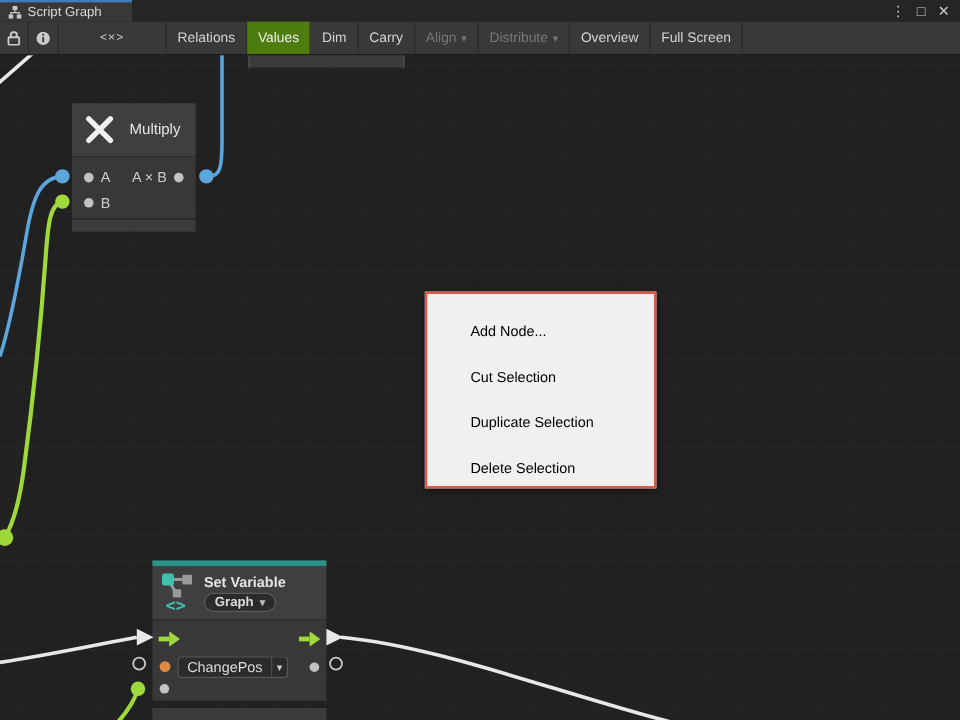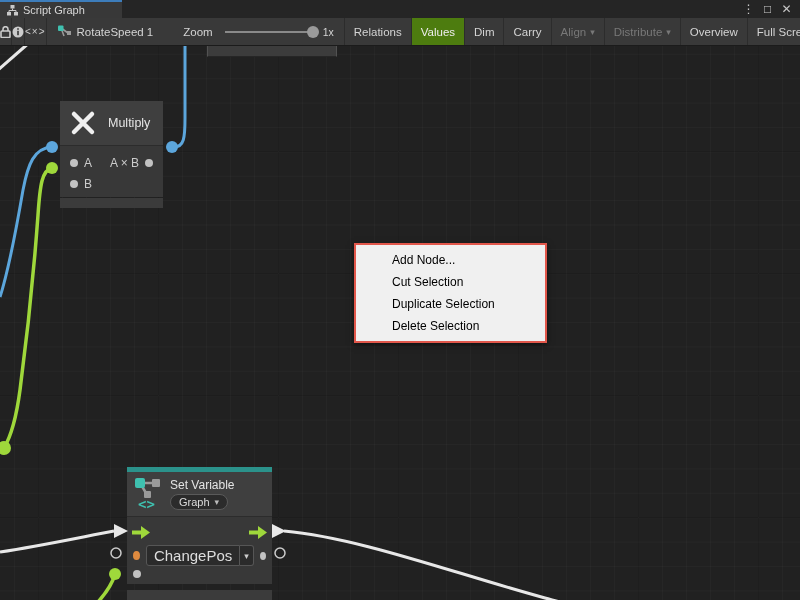--- a/index.html
+++ b/index.html
@@ -15,21 +15,21 @@
       linear-gradient(to right, #191919 1px, transparent 1px),
       linear-gradient(to bottom, #191919 1px, transparent 1px);
     background-size: 24px 100%, 100% 24.4px, 120px 100%, 100% 122px;
     background-position: 14px 0, 0 5px, 38px 0, 0 29px;
     z-index:0; }
   #wires { position:absolute; inset:0; z-index:3; pointer-events:none; }
 
   
   #tabbar { position:absolute; left:0; top:0; width:800px; height:18px;
     background:#252525; z-index:10; display:flex; align-items:stretch; }
-  #tab-active { display:flex; align-items:center; gap:5px; width:122px;
+  #tab-active { display:flex; align-items:center; gap:5px; width:110px;
     background:#383838; border-top:2px solid #3d7dbb; padding-left:7px;
     color:#d8d8d8; font-size:11px; }
   #win-controls { margin-left:auto; display:flex; align-items:center; gap:4px;
     padding-right:6px; color:#c8c8c8; font-size:12px; }
   #win-controls .wbtn { width:15px; text-align:center; line-height:16px; cursor:default; }
 
   #toolbar { position:absolute; left:0; top:18px; width:800px; height:28px;
     background:#393939; border-bottom:1px solid #1b1b1b; z-index:10;
     display:flex; align-items:stretch; color:#d4d4d4; font-size:11.5px;
     white-space:nowrap; }
@@ -51,56 +51,56 @@
   .node-header { background:#3f3f3f; display:flex; align-items:center; }
   .node-body { background:#383838; border-top:1px solid #2c2c2c; position:relative; }
   .node-footer { background:#3b3b3b; margin-top:1px; }
   .port-dot { width:8px; height:8px; border-radius:50%; background:#c2c2c2; }
   .port-label { color:#cccccc; font-size:12px; }
 
   #node-top-clip { position:absolute; left:207px; top:44px; width:130px; height:13px;
     background:#3c3c3c; border:1px solid #525252; border-bottom-color:#262626; z-index:2; }
 
   #node-multiply { left:60px; top:86px; width:103px; }
-  #node-multiply .node-header { height:44px; padding-left:9px; gap:11px;margin-top:15px; }
+  #node-multiply .node-header { height:44px; padding-left:9px; gap:11px; }
   #node-multiply .node-header .title { color:#e6e6e6; font-size:12.5px; }
   #node-multiply .node-body { height:52px; padding-top:6px; }
   .mul-row { display:flex; align-items:center; height:21px; padding:0 10px; gap:6px; }
   .mul-right { margin-left:auto; display:flex; align-items:center; gap:6px; }
   #node-multiply .node-footer { height:10px; }
 
   #node-setvar { left:127px; top:467px; width:145px; }
   #sv-teal { height:5px; background:#2b928b; }
   #node-setvar .node-header { height:44px; padding-left:6px; gap:7px; }
-  .sv-head-col { display:flex; flex-direction:column; gap:2px; }
+  .sv-head-col { display:flex; flex-direction:column; gap:2px;font-weight:bold; }
   .sv-title { color:#e4e4e4; font-size:12px; }
   .pill { display:inline-flex; align-items:center; gap:5px; background:#2b2b2b;
     border:1px solid #5a5a5a; border-radius:9px; color:#dddddd; font-size:11px;
     padding:1px 8px; width:max-content; cursor:default; }
   #node-setvar .node-body { height:68px; }
   .sv-row { position:absolute; left:0; width:100%; display:flex; align-items:center; }
   #sv-row-flow { top:9px; height:13px; padding:0 5px; justify-content:space-between; }
   #sv-row-var { top:29px; height:19px; padding:0 6px; gap:6px; }
   #sv-row-b { top:52px; height:9px; padding:0 6px; }
   .dot-orange { width:9px; height:9px; border-radius:50%; background:#de8a3f; }
   .dd-box { display:flex; align-items:stretch; }
   .dd-main { background:#2b2b2b; border:1px solid #565656; border-radius:3px 0 0 3px;
-    color:#dddddd; font-size:15px; padding:1px 7px; }
+    color:#dddddd; font-size:12px; padding:1px 7px; }
   .dd-caret { background:#2b2b2b; border:1px solid #565656; border-left:none;
     border-radius:0 3px 3px 0; color:#cccccc; font-size:9px; padding:1px 4px;
     display:flex; align-items:center; }
   #sv-footer { position:absolute; left:127px; top:590px; width:145px; height:12px;
     background:#3b3b3b; z-index:2; }
 
   
   #context-menu { position:absolute; left:354px; top:243px; width:193px;
     background:#f0f0f0; border:2px solid #e2574b; z-index:20; padding:4px 0;
     box-shadow:0 2px 6px rgba(0,0,0,0.5); }
   .menu-item { height:22px; line-height:22px; padding-left:36px; color:#000000;
-    font-size:12px; cursor:default; }
+    font-size:12px; cursor:default;margin-top:16px; }
 </style>
 </head>
 <body>
 
 <div id="stage">
 
   <div id="canvas"></div>
 
   <svg id="wires" width="800" height="600" viewBox="0 0 800 600">
 
@@ -234,35 +234,20 @@
     <div class="tseg" style="width:25px;">
       <svg width="12" height="12" viewBox="0 0 12 12">
         <circle cx="6" cy="6" r="5.5" fill="#cccccc"></circle>
         <rect x="5.2" y="4.8" width="1.6" height="4.4" fill="#393939"></rect>
         <rect x="5.2" y="2.2" width="1.6" height="1.6" fill="#393939"></rect>
       </svg>
     </div>
     <div class="tseg" style="width:90px; color:#cccccc; font-size:10px; letter-spacing:1px;">
       <span>&lt;×&gt;</span>
     </div>
-    <div id="seg-graphref">
-      <svg width="14" height="13" viewBox="0 0 14 13">
-        <line x1="4" y1="3" x2="11" y2="8" stroke="#9a9a9a" stroke-width="1.6"></line>
-        <line x1="4" y1="3" x2="7" y2="11" stroke="#9a9a9a" stroke-width="1.6"></line>
-        <rect x="1" y="0.5" width="5.5" height="5.5" rx="1" fill="#3fc1b0"></rect>
-        <rect x="10" y="6" width="4" height="4" fill="#9a9a9a"></rect>
-      </svg>
-      <span>RotateSpeed 1</span>
-      <span style="width:18px;"></span>
-      <span>Zoom</span>
-      <span id="zoom-track">
-        <span id="zoom-handle"></span>
-      </span>
-      <span style="font-size:10.5px;">1x</span>
-    </div>
     <div class="tbtn">
       <span>Relations</span>
       </div>
     <div class="tbtn active">
       <span>Values</span>
       </div>
     <div class="tbtn">
       <span>Dim</span>
       </div>
     <div class="tbtn">

